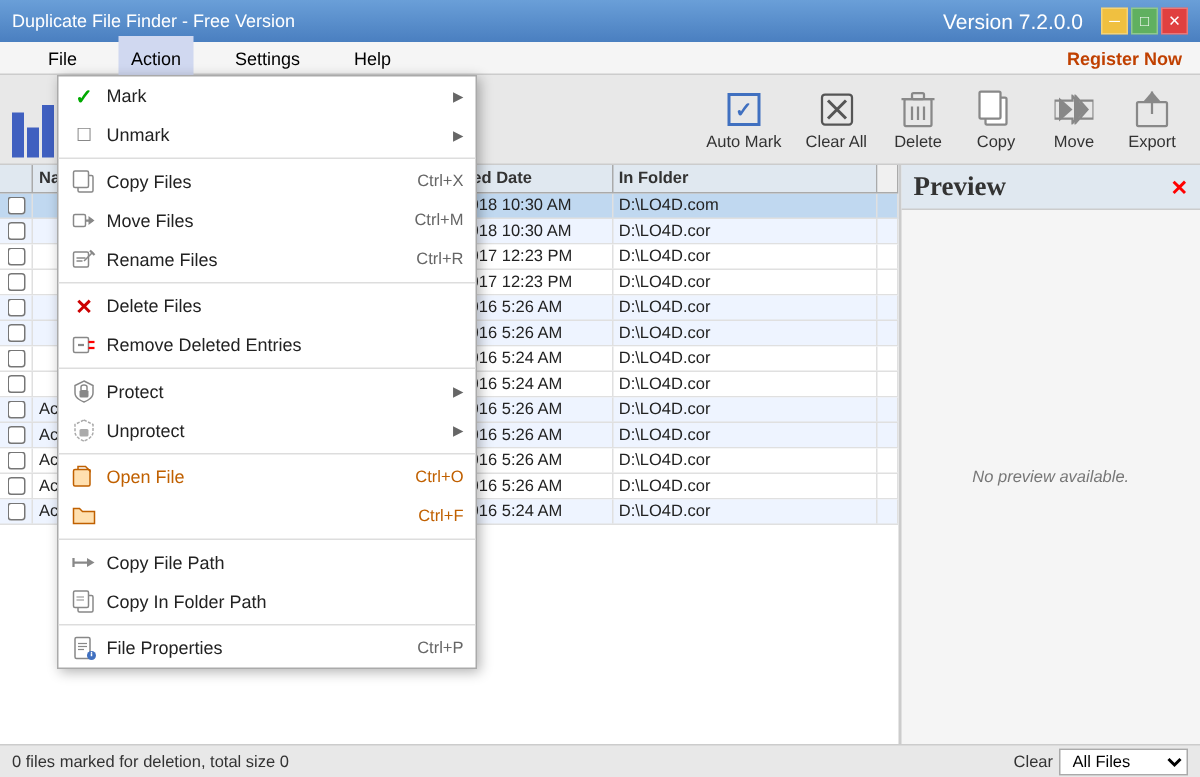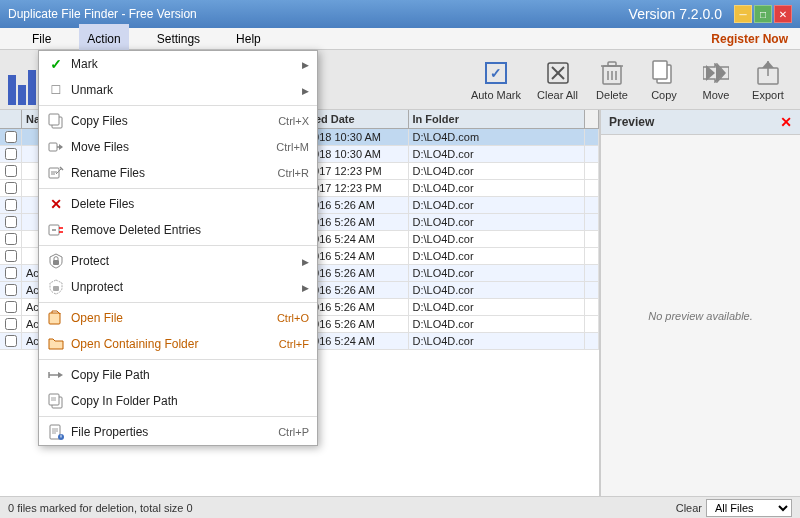--- a/index.html
+++ b/index.html
@@ -134,21 +134,21 @@
       width: 200px;
       display: flex;
       flex-direction: column;
       background: #f5f5f5;
       border-left: 1px solid #ccc;
     }
     .preview-header {
       display: flex; align-items: center; justify-content: space-between;
       padding: 4px 8px; background: #e0e8f0; border-bottom: 1px solid #ccc;
     }
-    .preview-title { font-size: 12px; font-weight: bold; color: #333; }
+    .preview-title { font-size: 18px; font-weight: bold; color: #333; font-family: Liberation Serif, serif; }
     .preview-close { color: red; font-size: 14px; cursor: pointer; font-weight: bold; }
     .preview-content {
       flex: 1; display: flex; align-items: center; justify-content: center;
       color: #777; font-size: 11px; text-align: center; padding: 8px; font-style: italic;
     }
 
     
     .status-bar {
       background: #e8e8e8;
       border-top: 1px solid #ccc;
@@ -602,21 +602,20 @@
     <span class="dd-label">Open File</span>
     <span class="dd-shortcut" style="color:#c06000;">Ctrl+O</span>
   </div>
 
   <div class="dd-item orange-text">
     <div class="dd-icon">
       <svg width="16" height="16" viewBox="0 0 16 16">
         <path d="M1,5 L1,13 L15,13 L15,5 L7,5 L5,3 L1,3 Z" fill="#ffe0b0" stroke="#c06000" stroke-width="1"></path>
       </svg>
     </div>
-    <span class="dd-label">Open Containing Folder</span>
     <span class="dd-shortcut" style="color:#c06000;">Ctrl+F</span>
   </div>
 
   <div style="border-top:1px solid #ddd;margin:2px 0;"></div>
 
   <div class="dd-item">
     <div class="dd-icon">
       <svg width="16" height="12" viewBox="0 0 16 12">
         <line x1="1" y1="6" x2="12" y2="6" stroke="#888" stroke-width="1.5"></line>
         <polygon points="10,3 15,6 10,9" fill="#888"></polygon>

